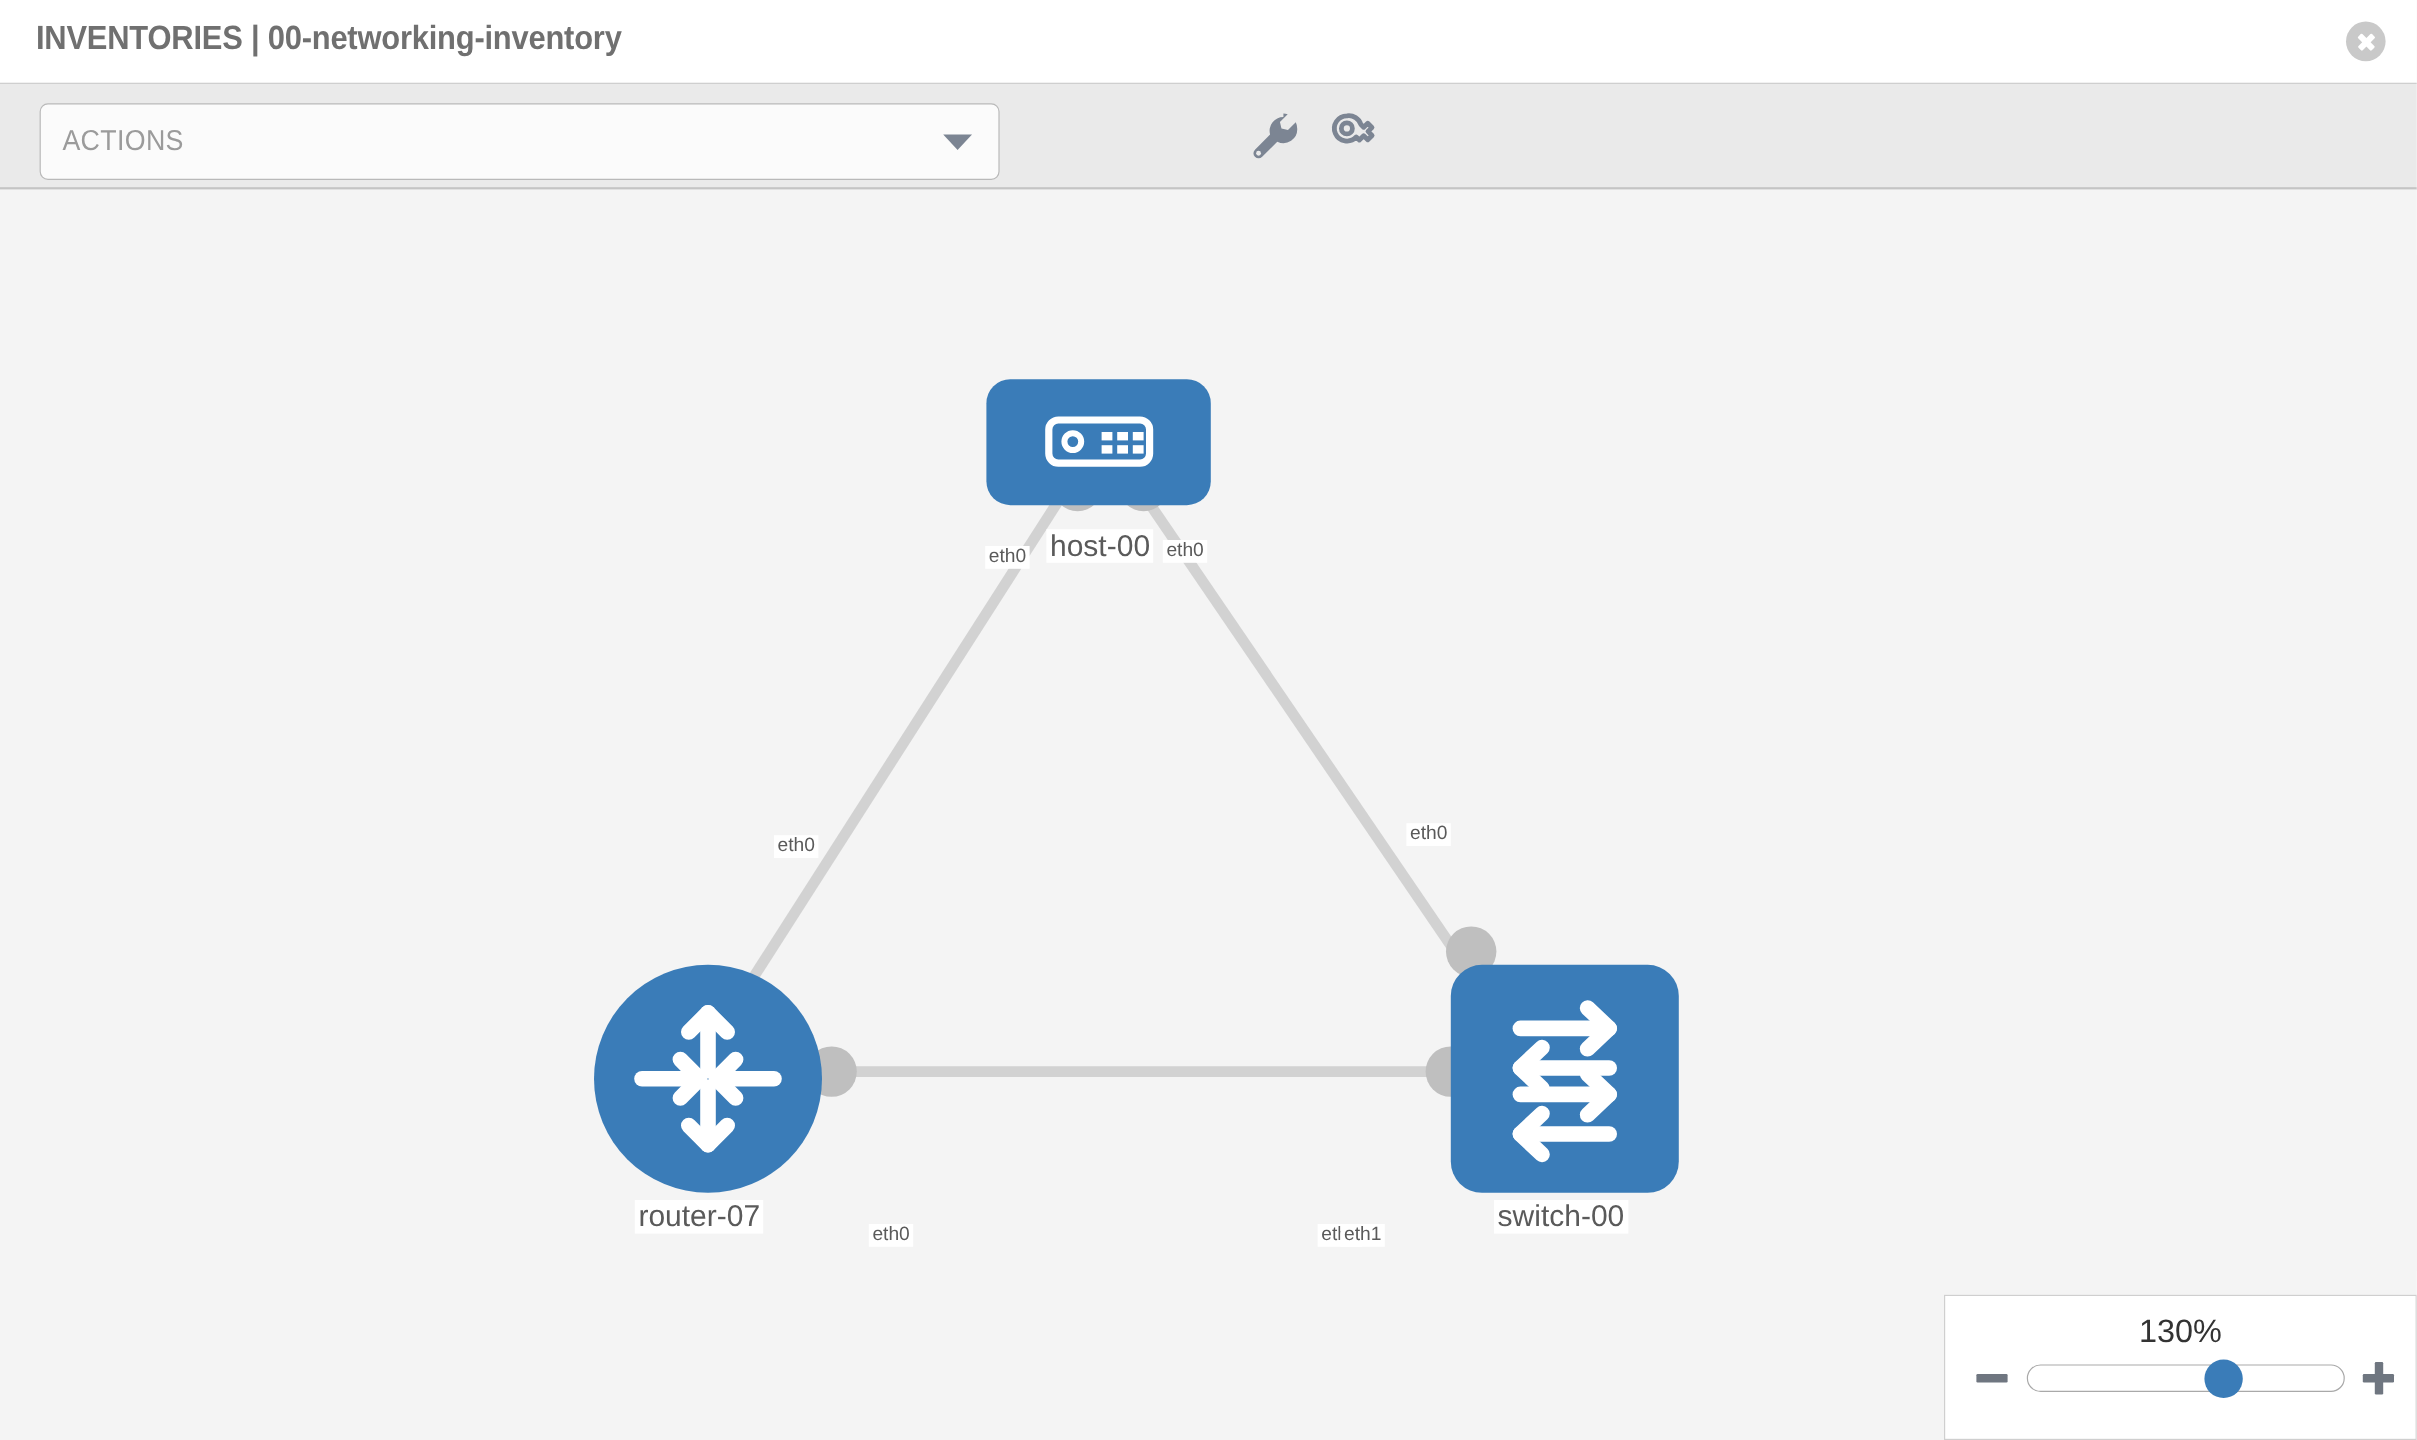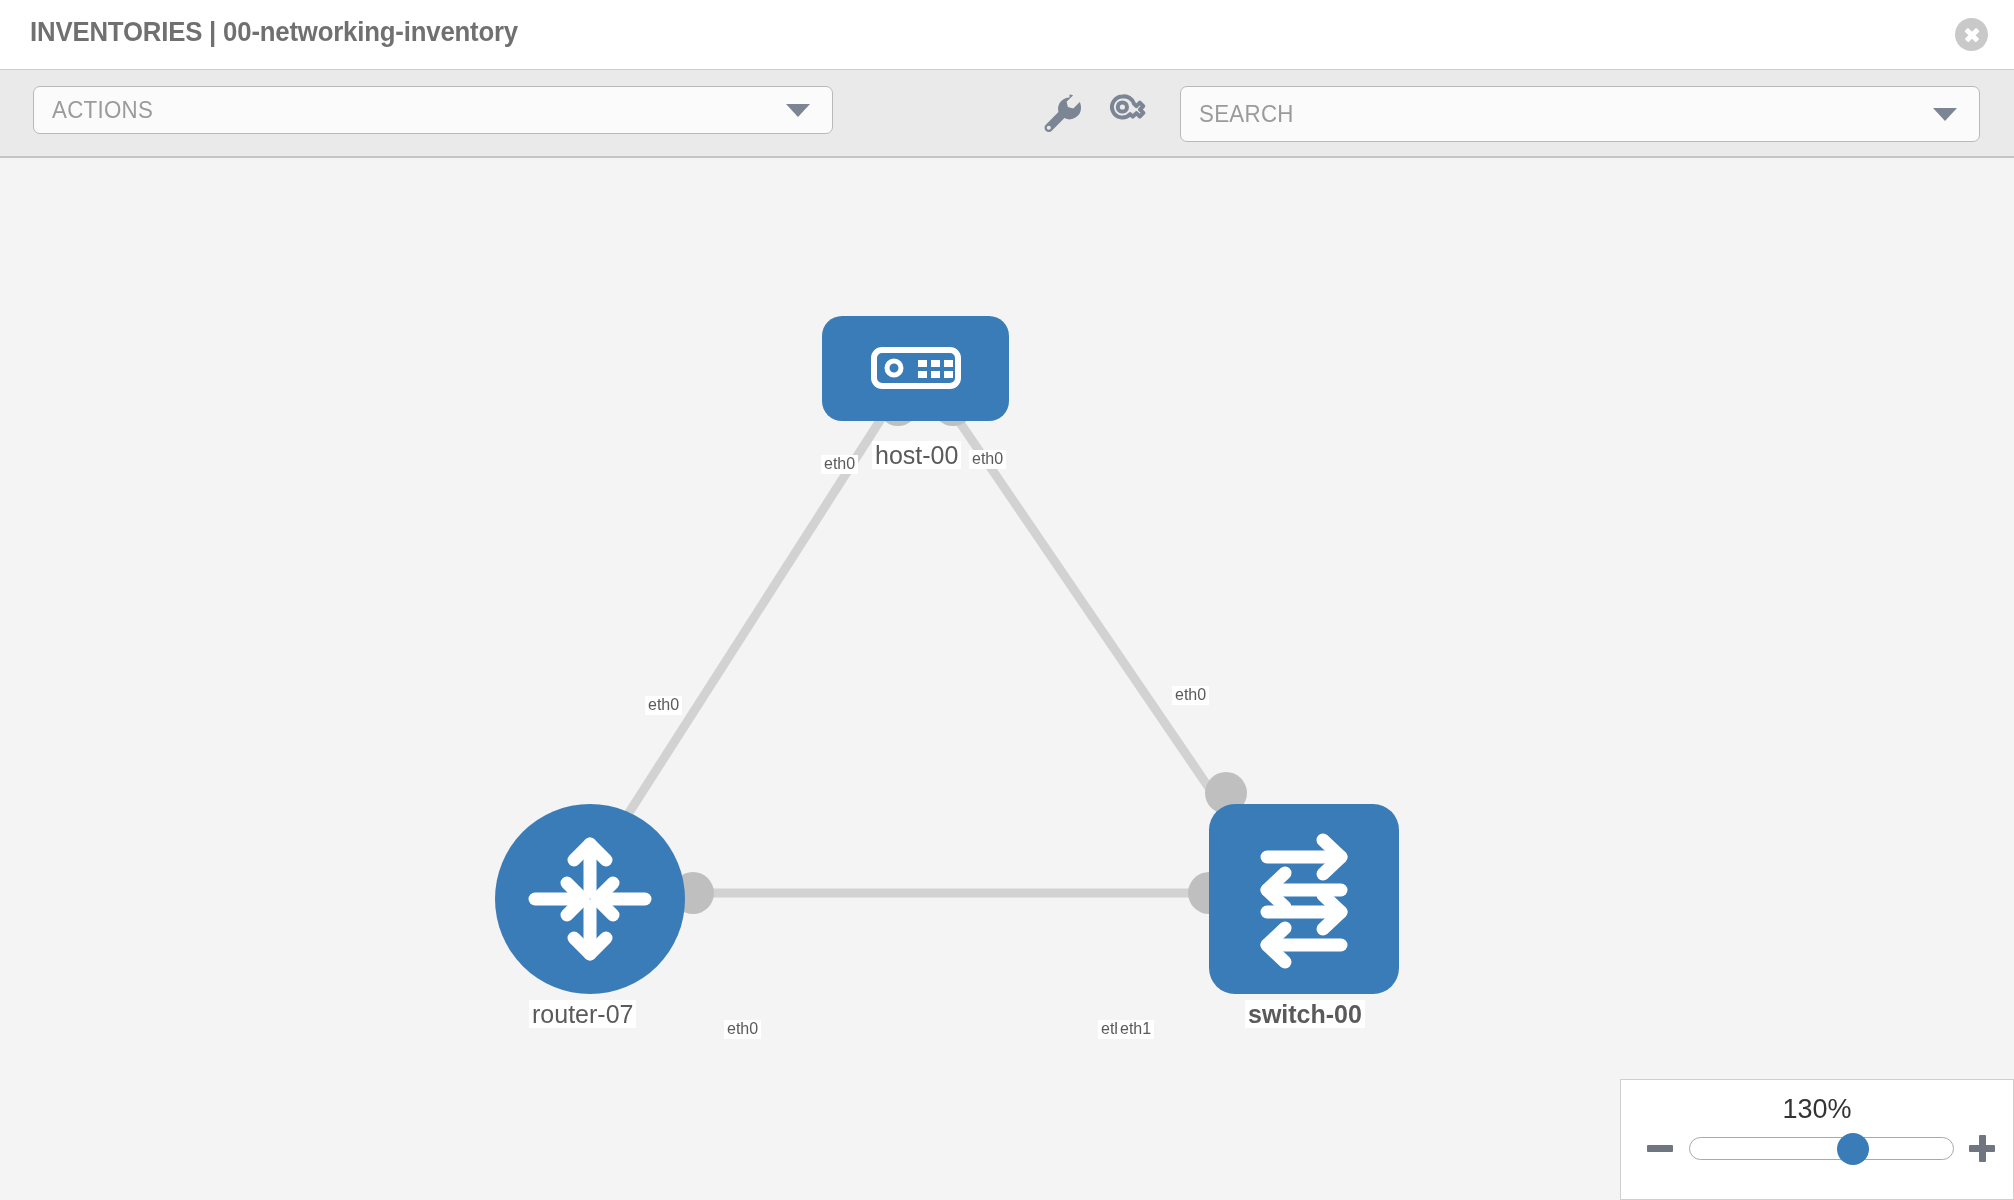--- a/index.html
+++ b/index.html
@@ -76,21 +76,21 @@
     border-top: 1px solid #cfcfcf;
     border-bottom: 2px solid #c4c4c4;
     box-sizing: border-box;
   }
 
   .actions-select {
     position: absolute;
     left: 33px;
     top: 16px;
     width: 800px;
-    height: 48px;
+    height: 64px;
     background: #fbfbfb;
     border: 1px solid #b9b9b9;
     border-radius: 7px;
     box-sizing: border-box;
     cursor: pointer;
   }
   .actions-label {
     position: absolute;
     left: 18px;
     top: 50%;
@@ -296,24 +296,20 @@
       </svg>
     </div>
 
     <div class="tool-icon key-icon">
       <svg viewBox="0 0 52 52" aria-hidden="true">
         <path d="M20.5 8.5a10.5 10.5 0 1 0 7.7 17.6l2.6 2.6 3.6-3.6 3.4 3.4 3.6-3.6-3.4-3.4 3.3-3.3-3.5-3.5-3.4 3.4-2.3-2.3A10.5 10.5 0 0 0 20.5 8.5z" fill="none" stroke="#7c8593" stroke-width="4" stroke-linejoin="round" stroke-linecap="round"></path>
         <circle cx="20.4" cy="19" r="4.6" fill="none" stroke="#7c8593" stroke-width="4"></circle>
       </svg>
     </div>
 
-    <div class="search-box">
-      <span class="search-label">SEARCH</span>
-      <span class="caret search-caret"></span>
-    </div>
   </div>
 
   <div class="canvas">
 
     <svg class="links" viewBox="0 0 2014 1042">
       <line x1="888" y1="250" x2="600" y2="700" stroke="#d2d2d2" stroke-width="9"></line>
       <line x1="950" y1="250" x2="1250" y2="690" stroke="#d2d2d2" stroke-width="9"></line>
       <line x1="680" y1="735" x2="1225" y2="735" stroke="#d2d2d2" stroke-width="9"></line>
     </svg>
 
@@ -361,21 +357,21 @@
           <line x1="58" y1="108" x2="132" y2="108"></line>
           <polyline points="114,91 132,108 114,125"></polyline>
           <line x1="132" y1="141" x2="58" y2="141"></line>
           <polyline points="76,124 58,141 76,158"></polyline>
         </g>
       </svg>
     </div>
 
     <div class="label label-node" style="left:872px; top:283px;">host-00</div>
     <div class="label label-node" style="left:529px; top:842px;">router-07</div>
-    <div class="label label-node" style="left:1245px; top:842px;font-weight:bold;">switch-00</div>
+    <div class="label label-node" style="left:1245px; top:842px;">switch-00</div>
 
     <div class="label label-port" style="left:821px; top:297px;">eth0</div>
     <div class="label label-port" style="left:969px; top:292px;">eth0</div>
     <div class="label label-port" style="left:645px; top:538px;">eth0</div>
     <div class="label label-port" style="left:1172px; top:528px;">eth0</div>
     <div class="label label-port" style="left:724px; top:862px;">eth0</div>
     <div class="label label-port" style="left:1098px; top:862px;">eth0</div>
     <div class="label label-port" style="left:1117px; top:862px;">eth1</div>
   </div>
 

